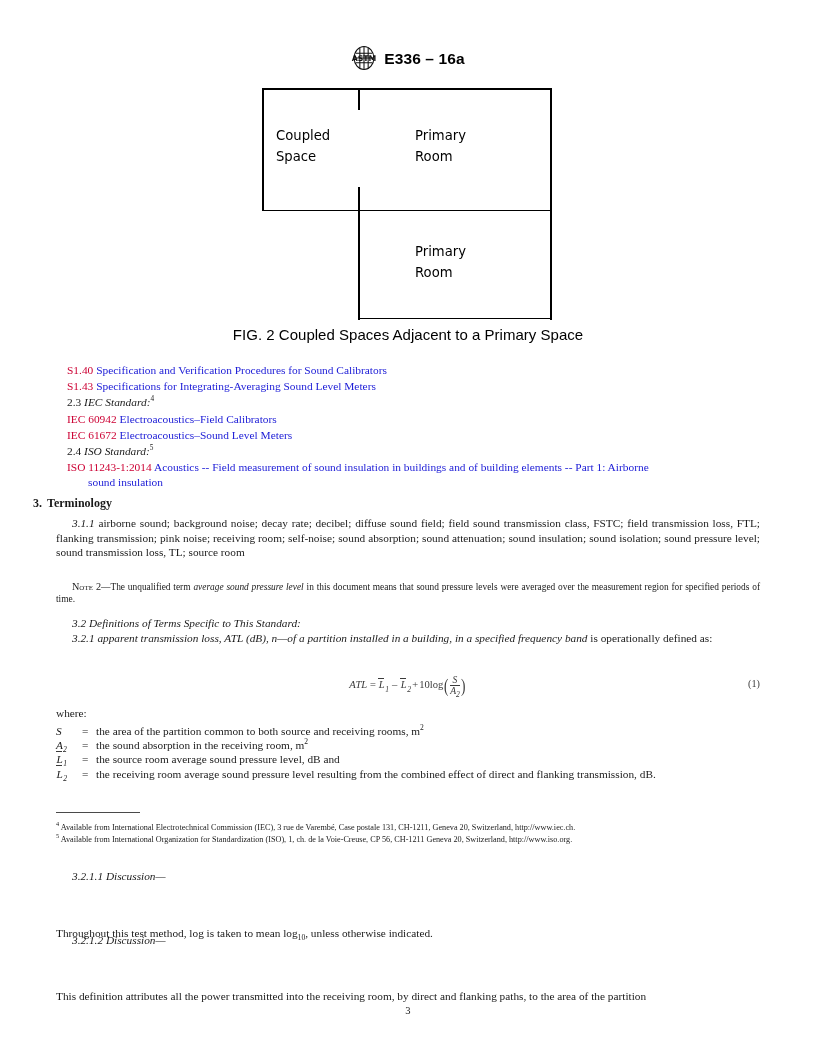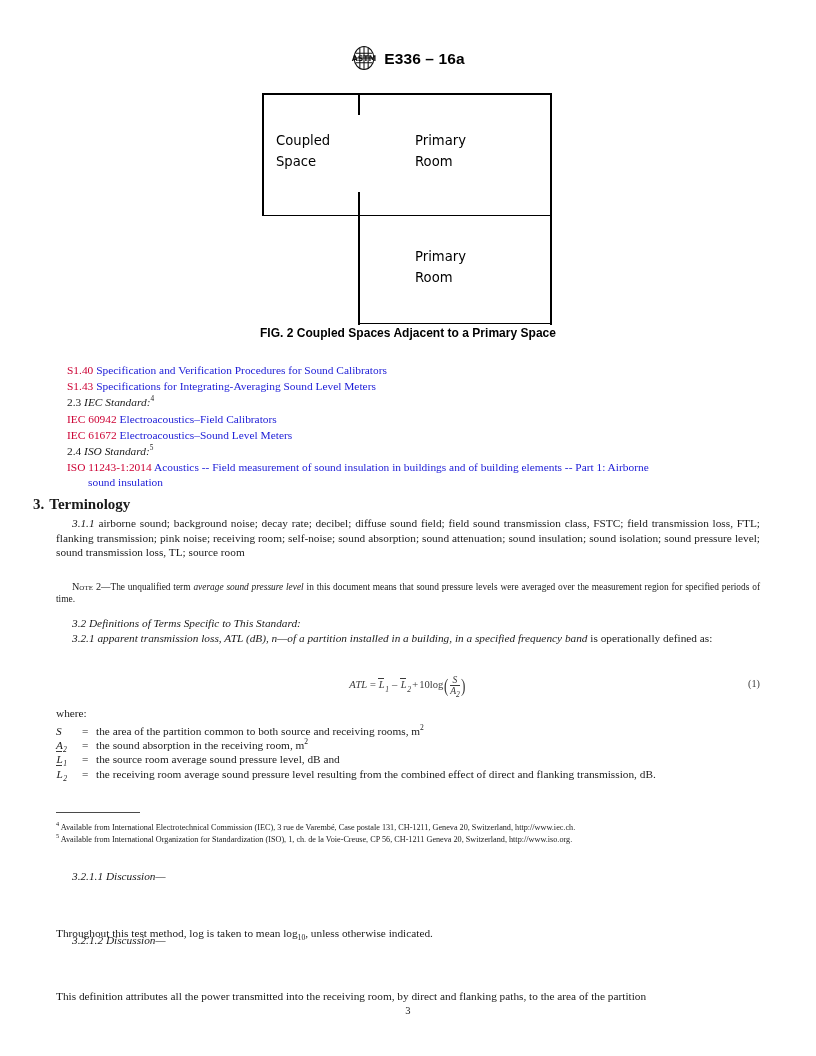--- a/index.html
+++ b/index.html
@@ -54,41 +54,41 @@
   }
 
   
   .figure-wrap {
     position: absolute;
     left: 0; top: 88px;
     width: 816px;
   }
   .fig-canvas {
     position: relative;
-    margin: 5px auto;
+    margin: 0 auto;
     width: 292px;
     height: 232px;
   }
   .rm-line { position: absolute; background: #000; }
   .fig-label {
     position: absolute;
     font-family: "DejaVu Sans", "Liberation Sans", sans-serif;
     font-size: 13.2px;
     line-height: 1.58;
     color: #000;
     white-space: pre-line;
   }
   .fig-caption {
     position: absolute;
     left: 0; top: 326px;
     width: 816px;
     text-align: center;
     font-family: "Liberation Sans", "DejaVu Sans", sans-serif;
-    font-weight: bold;
-    font-size: 12px;
+    font-weight: normal;
+    font-size: 15px;
     color: #000;
     letter-spacing: 0.02px;
   }
 
   
   .col {
     position: absolute;
     left: 56px;
     width: 704px;
     font-size: 11.3px;
@@ -111,21 +111,21 @@
     font-style: italic;
     color: #1a1a1a;
   }
   sup.fn { font-size: 7.3px; vertical-align: super; line-height: 0; }
 
   .terminology-head {
     position: absolute;
     left: 33px;
     top: 496px;
     font-weight: bold;
-    font-size: 15px;
+    font-size: 12px;
     font-family: "Liberation Serif", serif;
   }
   .terminology-head .num { margin-right: 5px; }
 
   .para {
     margin: 0;
     text-indent: 16px;
     text-align: justify;
   }
   .para.noindent { text-indent: 0; }

